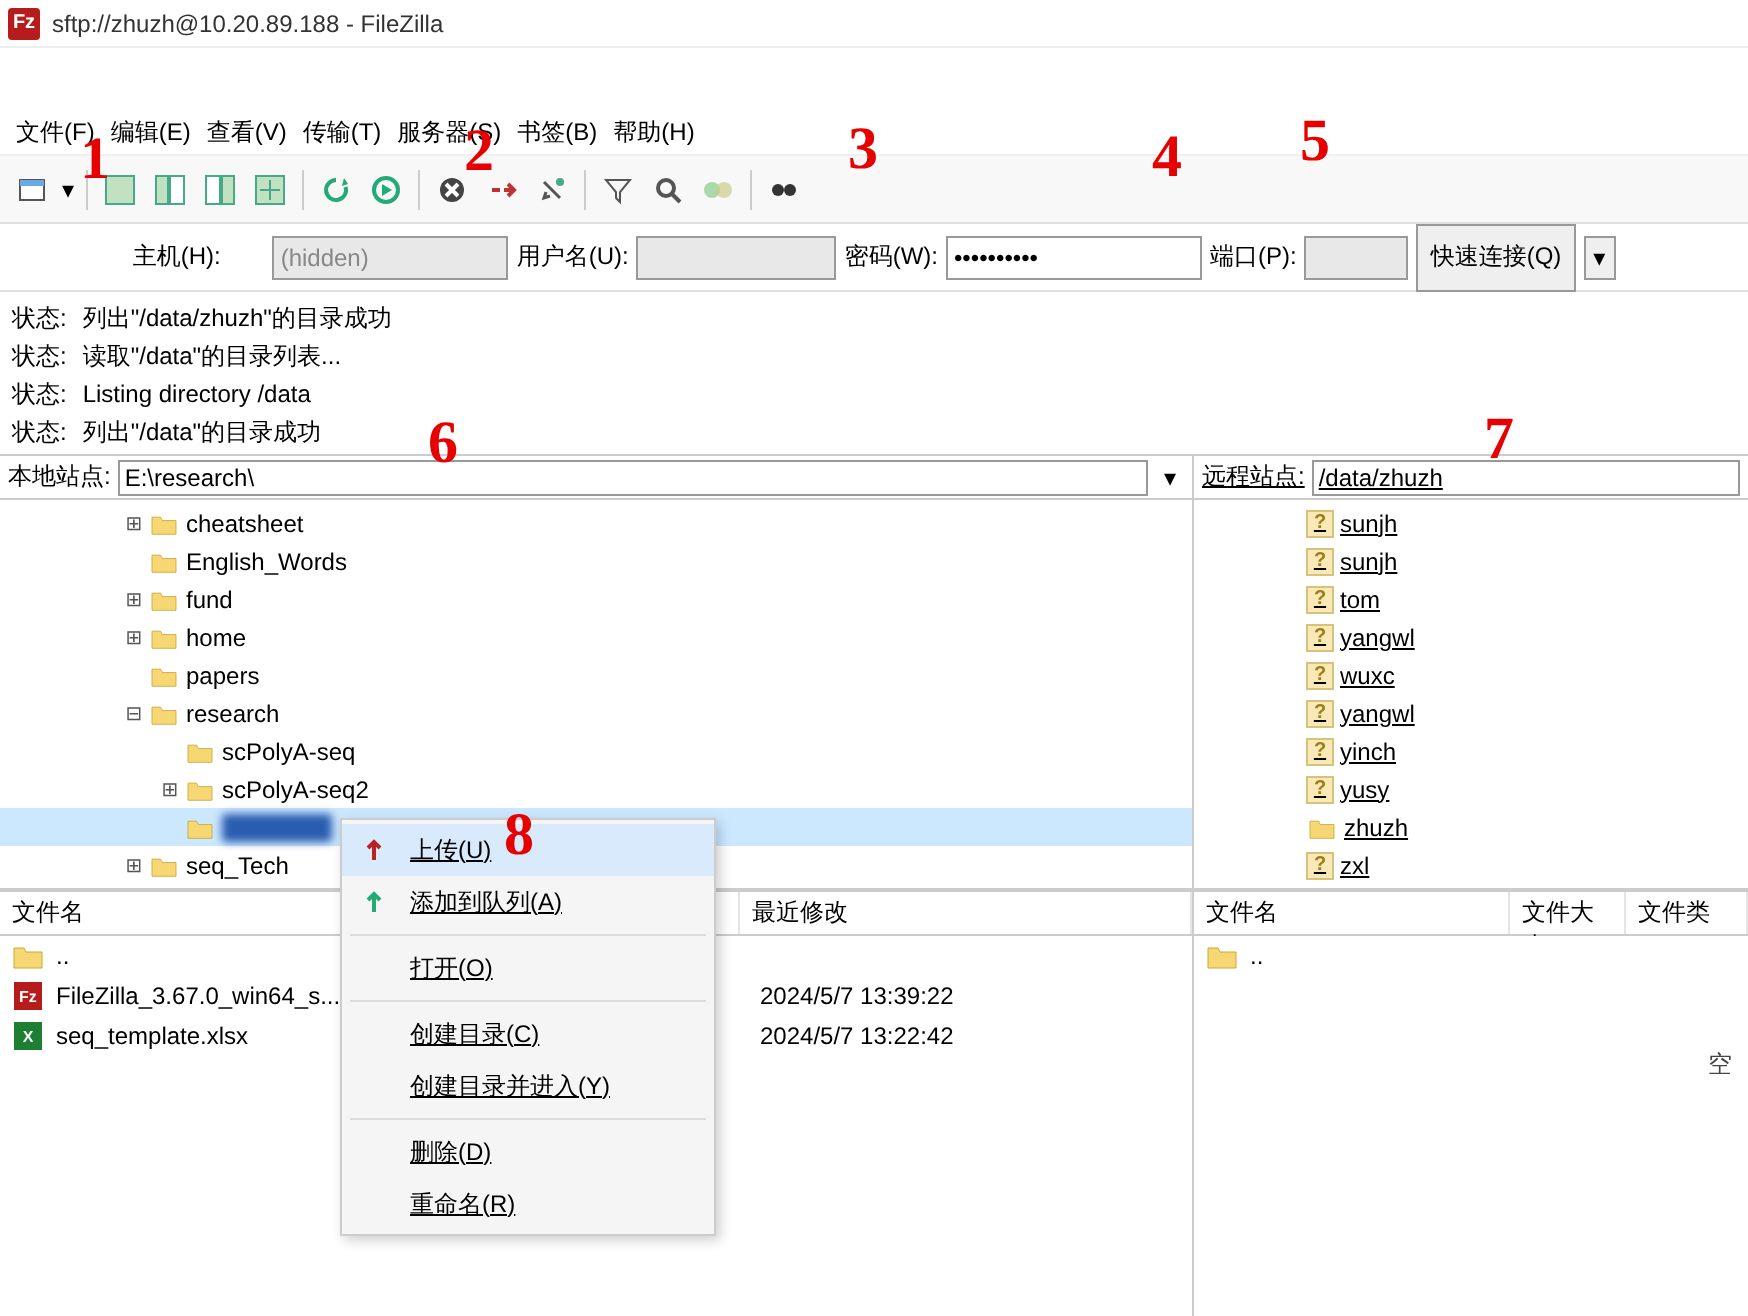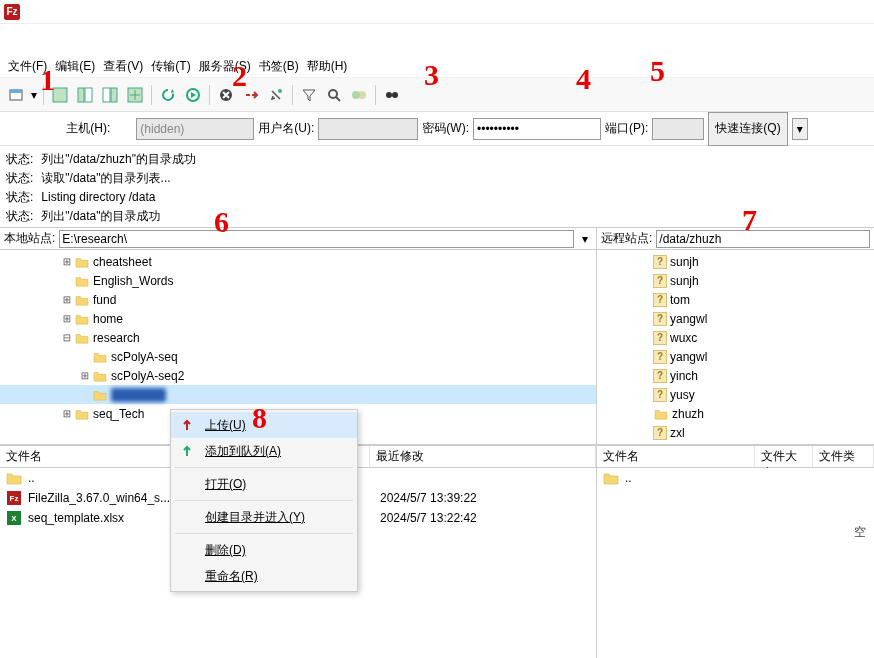--- a/index.html
+++ b/index.html
@@ -25,21 +25,21 @@
 
 .log { padding: 4px 6px; border-bottom: 1px solid #ccc; height: 82px; overflow: hidden; }
 .log-row { display: flex; gap: 8px; line-height: 19px; }
 .log-row .st { }
 .log-row .msg { }
 
 .panes { display: flex; height: 218px; border-bottom: 2px solid #ccc; }
 .pane { display: flex; flex-direction: column; border-right: 1px solid #ccc; }
 .pane:last-child { border-right: none; }
 .pane-left { width: 597px; }
-.pane-right { flex: 1; }
+.pane-right { flex: 1; text-decoration: underline; }
 .pane-header { display: flex; align-items: center; height: 22px; padding: 0 4px; border-bottom: 1px solid #ccc; gap: 4px; }
 .pane-header input { flex: 1; height: 18px; border: 1px solid #999; padding: 0 2px; }
 .pane-header .dd { width: 14px; display:flex; justify-content:center; cursor:pointer; }
 
 .tree { flex: 1; overflow: auto; padding: 2px 0; background: #fff; }
 .tree-row { display: flex; align-items: center; height: 19px; padding-left: 6px; cursor: pointer; white-space: nowrap; }
 .tree-row.selected { background: #cce8ff; }
 .tree-row .expander { width: 14px; text-align: center; color: #555; font-size: 10px; cursor: pointer; }
 .tree-row .folder-icon { width: 16px; height: 14px; margin-right: 3px; display: inline-flex; align-items: center; justify-content: center; }
 .folder-icon svg { width: 14px; height: 12px; }
@@ -68,20 +68,21 @@
 
 .annotation { position: absolute; color: #e60000; font-size: 30px; font-family: "Segoe Script", cursive; font-weight: bold; pointer-events: none; z-index: 100; }
 
 svg.folder path { fill: #f7d774; stroke: #caa935; stroke-width: .5; }
 </style>
 </head>
 <body>
 
 <div class="titlebar">
   <div class="app-icon">Fz</div>
+  <div class="title">sftp://zhuzh@10.20.89.188 - FileZilla</div>
 </div>
 
 <div class="menubar">
   <div class="menu-item">文件(F)</div>
   <div class="menu-item">编辑(E)</div>
   <div class="menu-item">查看(V)</div>
   <div class="menu-item">传输(T)</div>
   <div class="menu-item">服务器(S)</div>
   <div class="menu-item">书签(B)</div>
   <div class="menu-item">帮助(H)</div>
@@ -248,20 +249,29 @@
         <div class="tree-row" style="padding-left: 60px;">
           <span class="expander">⊞</span>
           <span class="folder-icon">
             <svg class="folder" viewBox="0 0 16 14">
               <path d="M1 3h5l1 2h8v8H1z"></path>
             </svg>
           </span>
           <span>home</span>
         </div>
         <div class="tree-row" style="padding-left: 60px;">
+          <span class="expander"></span>
+          <span class="folder-icon">
+            <svg class="folder" viewBox="0 0 16 14">
+              <path d="M1 3h5l1 2h8v8H1z"></path>
+            </svg>
+          </span>
+          <span>papers</span>
+        </div>
+        <div class="tree-row" style="padding-left: 60px;">
           <span class="expander">⊟</span>
           <span class="folder-icon">
             <svg class="folder" viewBox="0 0 16 14">
               <path d="M1 3h5l1 2h8v8H1z"></path>
             </svg>
           </span>
           <span>research</span>
         </div>
         <div class="tree-row" style="padding-left: 78px;">
           <span class="expander"></span>
@@ -434,20 +444,24 @@
     <span>添加到队列(A)</span>
   </div>
   <div class="ctx-sep"></div>
   <div class="ctx-item">
       <span class="ci-icon"></span>
       <span>打开(O)</span>
     </div>
   <div class="ctx-sep"></div>
   <div class="ctx-item">
       <span class="ci-icon"></span>
+      <span>创建目录(C)</span>
+    </div>
+  <div class="ctx-item">
+      <span class="ci-icon"></span>
       <span>创建目录并进入(Y)</span>
     </div>
   <div class="ctx-sep"></div>
   <div class="ctx-item">
       <span class="ci-icon"></span>
       <span>删除(D)</span>
     </div>
   <div class="ctx-item">
       <span class="ci-icon"></span>
       <span>重命名(R)</span>

